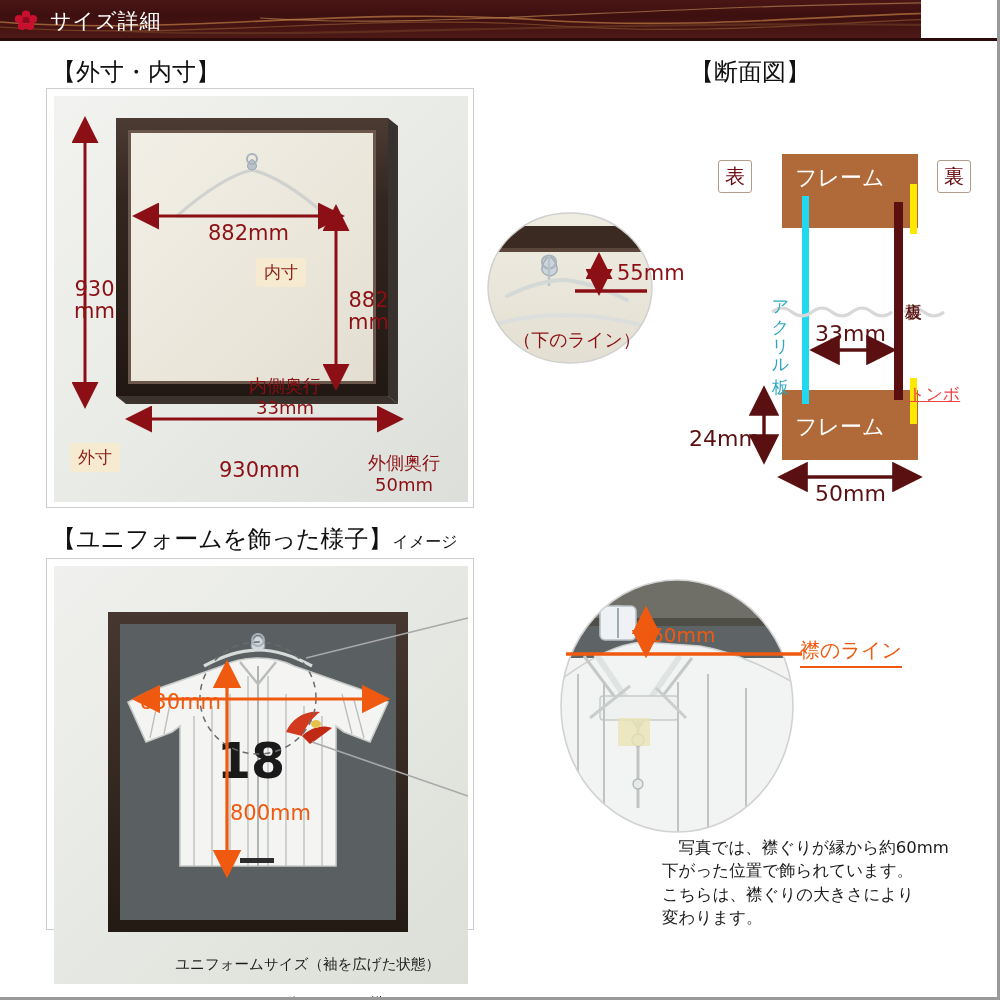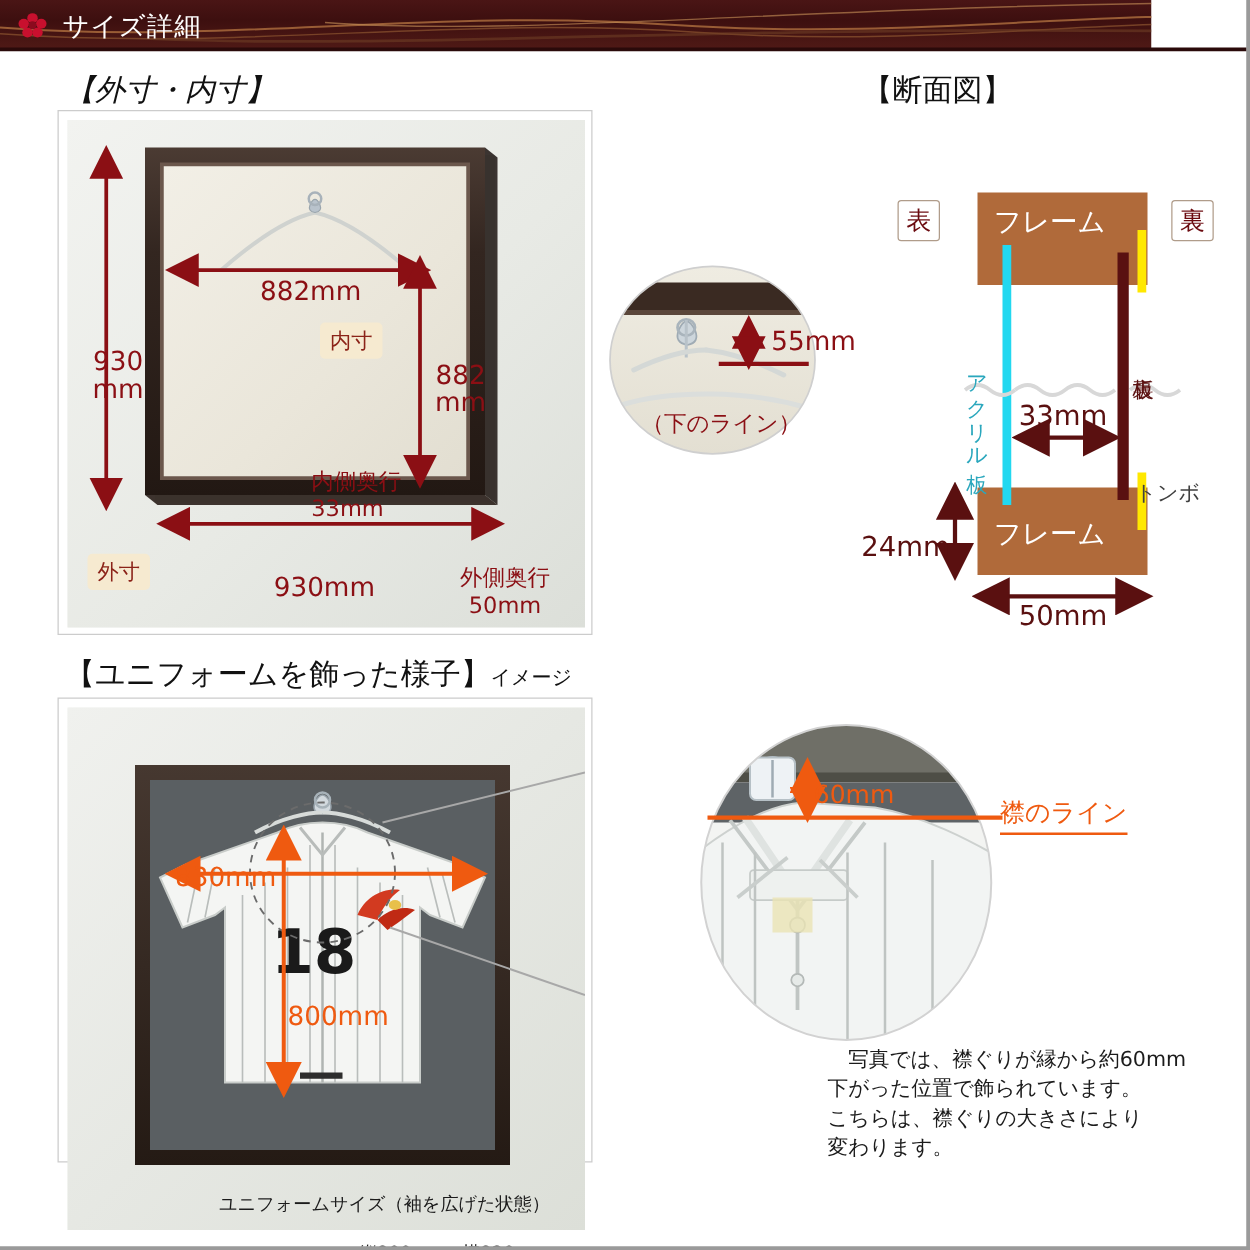--- a/index.html
+++ b/index.html
@@ -92,21 +92,21 @@
       <ellipse cx="19" cy="10" rx="4.2" ry="4"></ellipse>
       <ellipse cx="8" cy="17" rx="4.2" ry="4"></ellipse>
       <ellipse cx="16" cy="17" rx="4.2" ry="4"></ellipse>
     </g>
     <circle cx="12" cy="11" r="3.1" fill="#8c0a1e"></circle>
   </svg>
   <div class="header-title">サイズ詳細</div>
 </div>
 <div class="header-底"></div>
 
-<div class="sec-title" style="left:52px;top:56px;font-style:italic;">【外寸・内寸】</div>
+<div class="sec-title" style="left:52px;top:56px;">【外寸・内寸】</div>
 
 <div class="panel" style="left:46px;top:88px;width:428px;height:420px;">
   <div class="photo" style="left:7px;top:7px;width:414px;height:406px;">
 
     <svg viewBox="0 0 414 406" preserveAspectRatio="none" style="position:absolute;left:0;top:0;width:414px;height:406px;">
       <defs>
         <linearGradient id="wallg" x1="0" y1="0" x2="1" y2="1">
           <stop offset="0%" stop-color="#f2f3f0"></stop>
           <stop offset="55%" stop-color="#e8eae5"></stop>
           <stop offset="100%" stop-color="#dcdfd9"></stop>
@@ -167,21 +167,21 @@
 <div class="dim big" style="left:74px;top:278px;line-height:1.05;text-align:center;">
   <span>930</span><br>
   <span>mm</span>
 </div>
 <div class="dim big" style="left:208px;top:221px;">882mm</div>
 <div class="badge" style="left:256px;top:258px;">内寸</div>
 <div class="dim big" style="left:348px;top:289px;line-height:1.05;text-align:center;">
   <span>882</span><br>
   <span>mm</span>
 </div>
-<div class="dim" style="left:249px;top:375px;line-height:1.2;text-align:left;">
+<div class="dim" style="left:249px;top:375px;line-height:1.2;text-align:center;">
   <span>内側奥行</span><br>
   <span>33mm</span>
 </div>
 <div class="badge" style="left:70px;top:443px;">外寸</div>
 <div class="dim big" style="left:219px;top:458px;">930mm</div>
 <div class="dim" style="left:368px;top:452px;line-height:1.2;text-align:center;">
   <span>外側奥行</span><br>
   <span>50mm</span>
 </div>
 
@@ -256,21 +256,21 @@
     <line x1="108" y1="337" x2="240" y2="337" stroke="#5a1010" stroke-width="3.4" marker-start="url(#ar2S)" marker-end="url(#ar2)"></line>
   </svg>
 </div>
 
 <div class="cs-box" style="left:718px;top:160px;">表</div>
 <div class="cs-box" style="left:937px;top:160px;">裏</div>
 <div class="cs-lab" style="left:795px;top:163px;color:#ffffff;font-size:22px;">フレーム</div>
 <div class="cs-lab" style="left:795px;top:412px;color:#ffffff;font-size:22px;">フレーム</div>
 <div class="cs-lab vert" style="left:770px;top:288px;color:#2aa7bd;font-size:17px;">アクリル板</div>
 <div class="cs-lab vert" style="left:903px;top:290px;color:#5a1010;font-size:17px;">裏板</div>
-<div class="cs-lab" style="left:908px;top:383px;color:#404040;font-size:17px;">トンボ</div>
+<div class="cs-lab" style="left:908px;top:383px;color:#ef4444;font-size:17px;text-decoration:underline;">トンボ</div>
 <div class="cs-lab" style="left:815px;top:321px;color:#5a1010;font-size:22px;">33mm</div>
 <div class="cs-lab" style="left:689px;top:410px;color:#5a1010;font-size:22px;margin-top:16px;">24mm</div>
 <div class="cs-lab" style="left:815px;top:481px;color:#5a1010;font-size:22px;">50mm</div>
 
 <div class="sec-title" style="left:52px;top:523px;">
   <span>【ユニフォームを飾った様子】</span><span class="sub">イメージ</span>
 </div>
 
 <div class="panel" style="left:46px;top:558px;width:428px;height:372px;">
   <div class="photo" style="left:7px;top:7px;width:414px;height:418px;">

